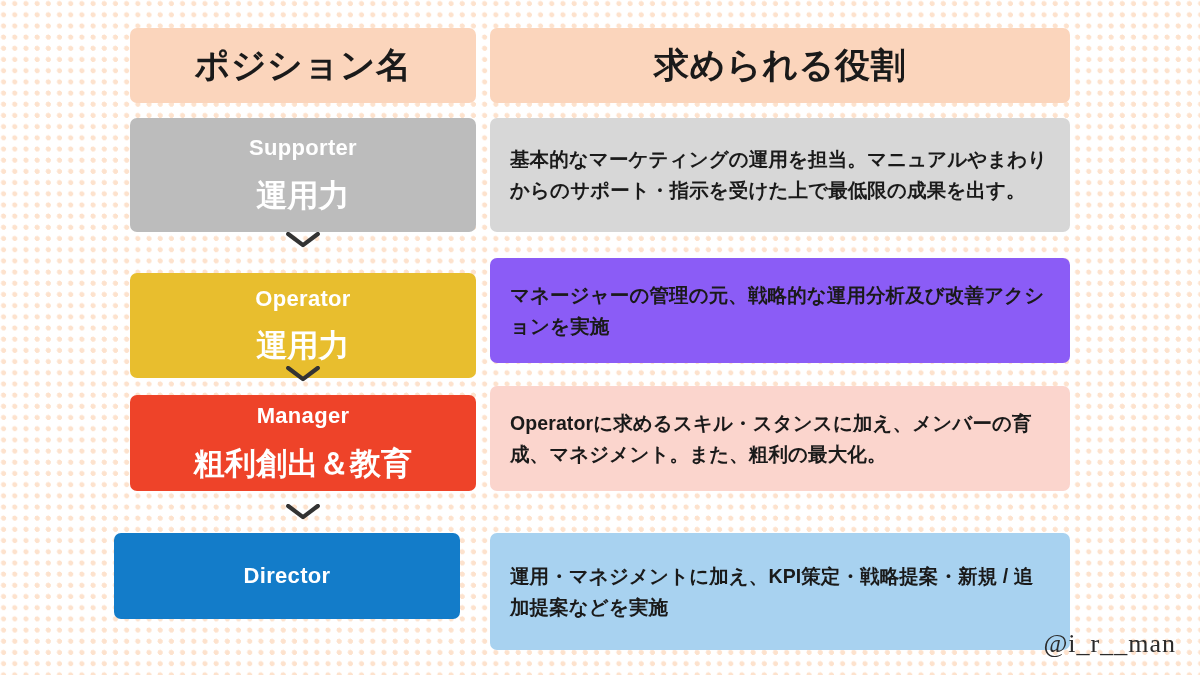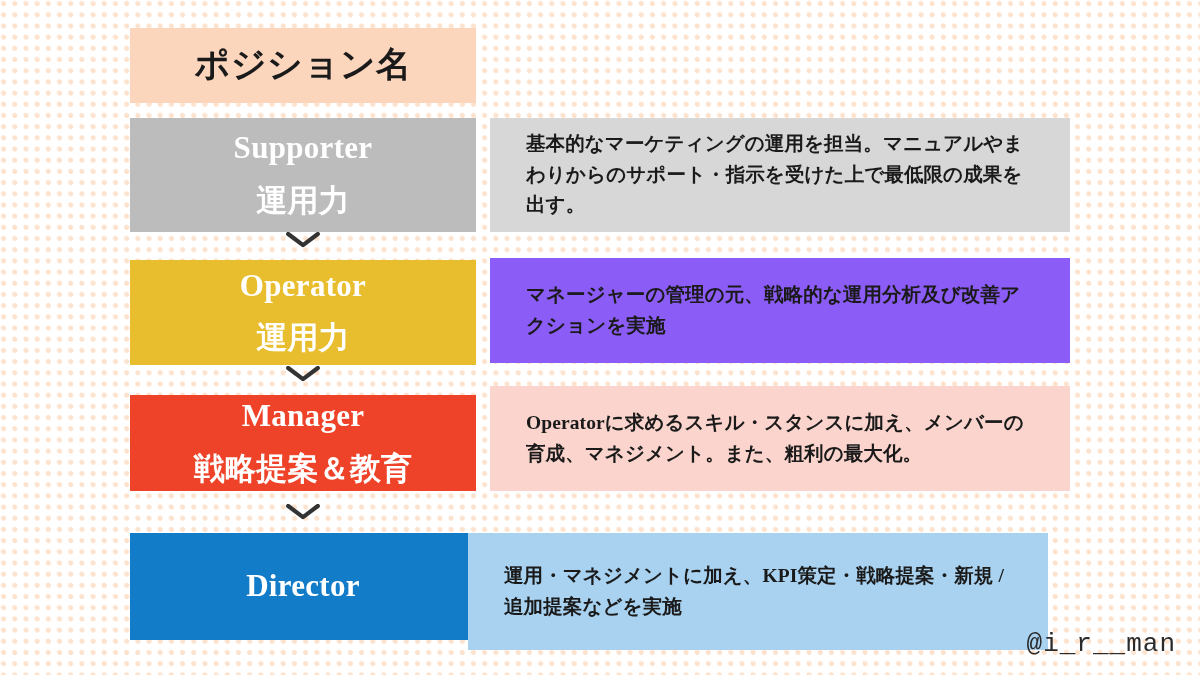--- a/index.html
+++ b/index.html
@@ -21,26 +21,25 @@
   }
 
   .slide {
     position: absolute;
     inset: 0;
   }
 
   
   .cell {
     position: absolute;
-    border-radius: 0;
+    border-radius: 7px;
     box-sizing: border-box;
     display: flex;
     flex-direction: column;
     justify-content: center;
-    font-family: Liberation Serif, serif;
   }
 
   
   .header-cell {
     align-items: center;
     justify-content: center;
   }
   .header-text {
     font-size: 35px;
     font-weight: 700;
@@ -51,40 +50,40 @@
   }
 
   
   .pos-cell {
     align-items: center;
     justify-content: center;
     text-align: center;
     padding: 4px 6px;
   }
   .pos-en {
-    font-size: 31px;
+    font-size: 22px;
     font-weight: 700;
     color: #ffffff;
     line-height: 1.12;
     letter-spacing: 0.3px;
     white-space: nowrap;
   }
   .pos-jp {
     font-size: 31px;
     font-weight: 700;
     color: #ffffff;
     line-height: 1.16;
     letter-spacing: 0.2px;
     white-space: nowrap;
     margin-top: 17px;
   }
 
   
   .role-cell {
-    padding: 0 36px;
+    padding: 0 20px;
     justify-content: center;
   }
   .role-text {
     font-size: 19.5px;
     font-weight: 700;
     color: #1a1a1a;
     line-height: 1.58;
     letter-spacing: 0.1px;
     text-align: left;
   }
@@ -100,78 +99,81 @@
 
   
   .watermark {
     position: absolute;
     right: 24px;
     bottom: 16px;
     font-size: 26px;
     font-weight: 400;
     color: #2b2b2b;
     letter-spacing: 1px;
-    font-family: Liberation Mono, monospace;
+    font-family: Liberation Serif, serif;
     white-space: nowrap;
   }
 </style>
 </head>
 <body>
 
 <div class="slide">
 
   <div class="cell header-cell" style="left:130px; top:28px; width:346px; height:75px; background:#fbd5bc;">
     <span class="header-text">ポジション名</span>
   </div>
 
+  <div class="cell header-cell" style="left:490px; top:28px; width:580px; height:75px; background:#fbd5bc;">
+    <span class="header-text">求められる役割</span>
+  </div>
 
   <div class="cell pos-cell" style="left:130px; top:118px; width:346px; height:114px; background:#bcbcbc;">
     <span class="pos-en">Supporter</span>
     <span class="pos-jp">運用力</span>
   </div>
   <div class="cell role-cell" style="left:490px; top:118px; width:580px; height:114px; background:#d7d7d7;">
     <span class="role-text">基本的なマーケティングの運用を担当。マニュアルやまわりからのサポート・指示を受けた上で最低限の成果を出す。</span>
   </div>
 
   <div class="chevron" style="top:232px;">
     <svg viewBox="0 0 34 18" xmlns="http://www.w3.org/2000/svg" aria-hidden="true">
       <path d="M2.2 2.0 L17 13.2 L31.8 2.0" fill="none" stroke="#333333" stroke-width="4.2" stroke-linecap="round" stroke-linejoin="round"></path>
     </svg>
   </div>
 
-  <div class="cell pos-cell" style="left:130px; top:260px; width:346px; height:105px; background:#e8be2e;">
+  <div class="cell pos-cell" style="left:130px; top:273px; width:346px; height:105px; background:#e8be2e;">
     <span class="pos-en">Operator</span>
     <span class="pos-jp">運用力</span>
   </div>
   <div class="cell role-cell" style="left:490px; top:258px; width:580px; height:105px; background:#8b5cf6;">
     <span class="role-text">マネージャーの管理の元、戦略的な運用分析及び改善アクションを実施</span>
   </div>
 
   <div class="chevron" style="top:366px;">
     <svg viewBox="0 0 34 18" xmlns="http://www.w3.org/2000/svg" aria-hidden="true">
       <path d="M2.2 2.0 L17 13.2 L31.8 2.0" fill="none" stroke="#333333" stroke-width="4.2" stroke-linecap="round" stroke-linejoin="round"></path>
     </svg>
   </div>
 
   <div class="cell pos-cell" style="left:130px; top:395px; width:346px; height:96px; background:#ee4329;">
     <span class="pos-en">Manager</span>
-    <span class="pos-jp">戦略提案＆教育</span>
+    <span class="pos-jp">粗利創出＆教育</span>
   </div>
   <div class="cell role-cell" style="left:490px; top:386px; width:580px; height:105px; background:#fbd5cd;">
     <span class="role-text">Operatorに求めるスキル・スタンスに加え、メンバーの育成、マネジメント。また、粗利の最大化。</span>
   </div>
 
   <div class="chevron" style="top:504px;">
     <svg viewBox="0 0 34 18" xmlns="http://www.w3.org/2000/svg" aria-hidden="true">
       <path d="M2.2 2.0 L17 13.2 L31.8 2.0" fill="none" stroke="#333333" stroke-width="4.2" stroke-linecap="round" stroke-linejoin="round"></path>
     </svg>
   </div>
 
-  <div class="cell pos-cell" style="left:130px; top:533px; width:346px; height:107px; background:#137cc9;">
+  <div class="cell pos-cell" style="left:114px; top:533px; width:346px; height:86px; background:#137cc9;">
     <span class="pos-en">Director</span>
   </div>
-  <div class="cell role-cell" style="left:468px; top:533px; width:580px; height:117px; background:#a8d2f0;">
+  <div class="cell role-cell" style="left:490px; top:533px; width:580px; height:117px; background:#a8d2f0;">
     <span class="role-text">運用・マネジメントに加え、KPI策定・戦略提案・新規 / 追加提案などを実施</span>
   </div>
 
   <div class="watermark">@i_r__man</div>
 
 </div>
 
 </body></html>

